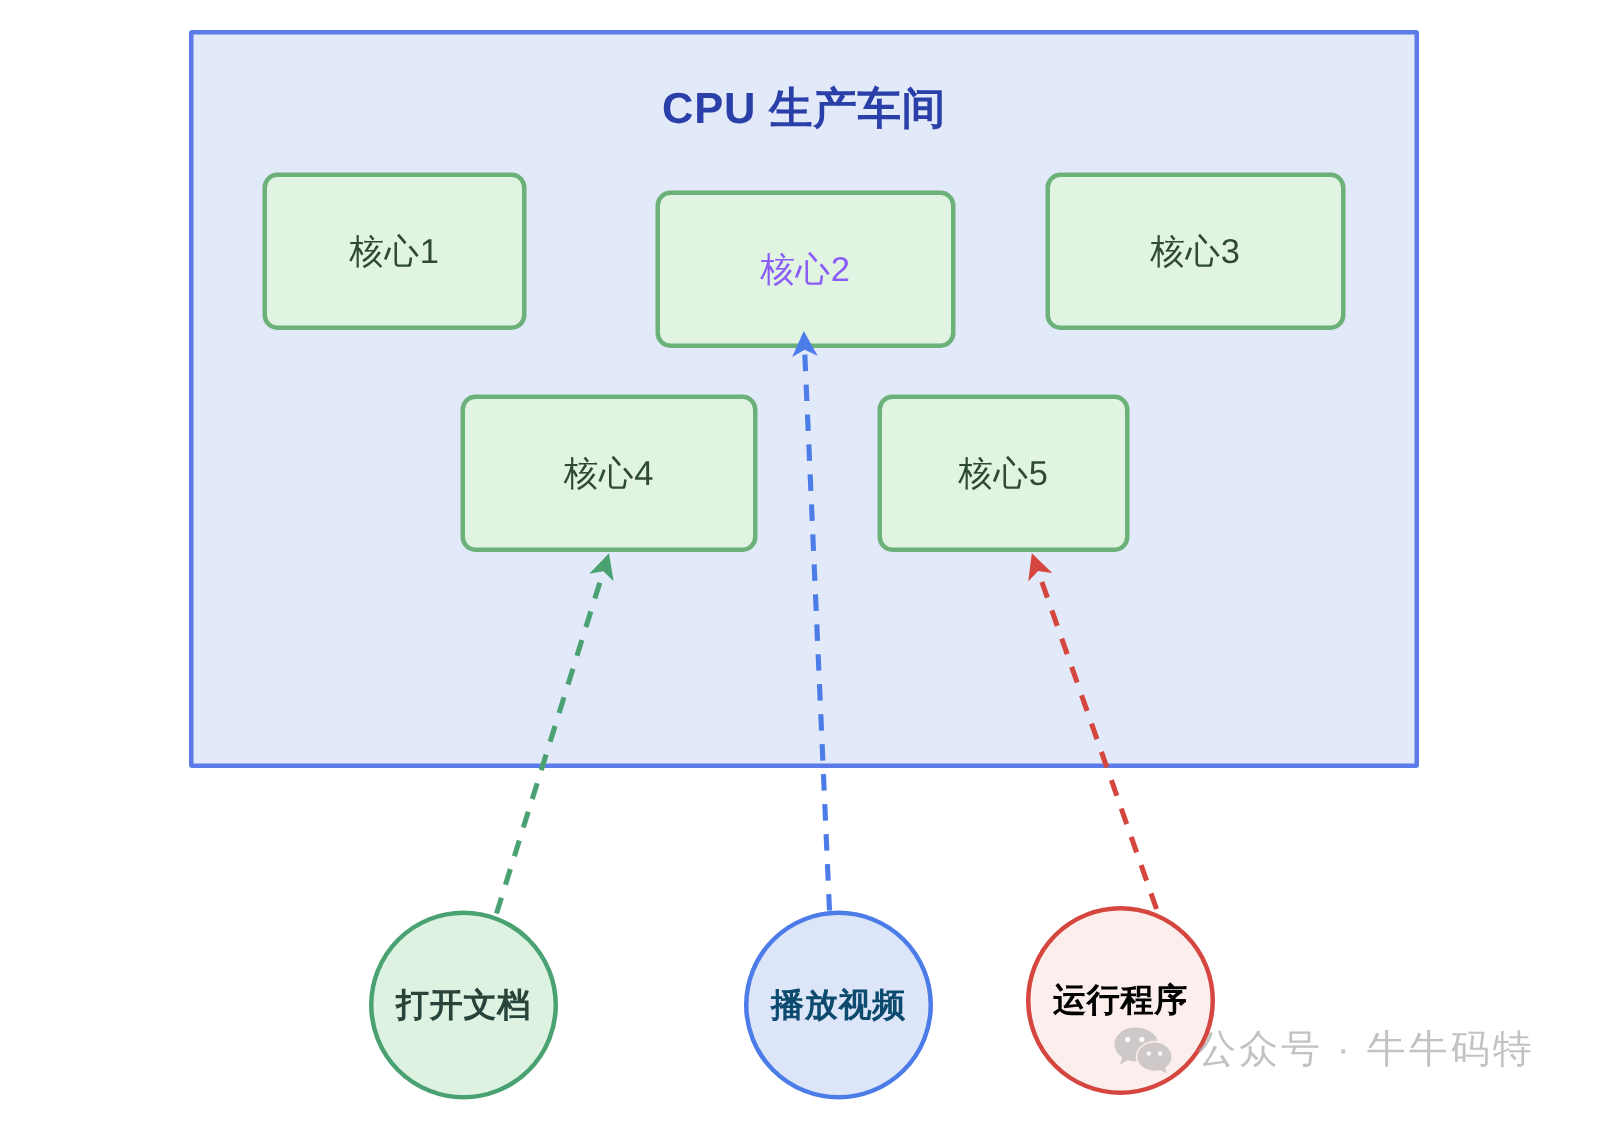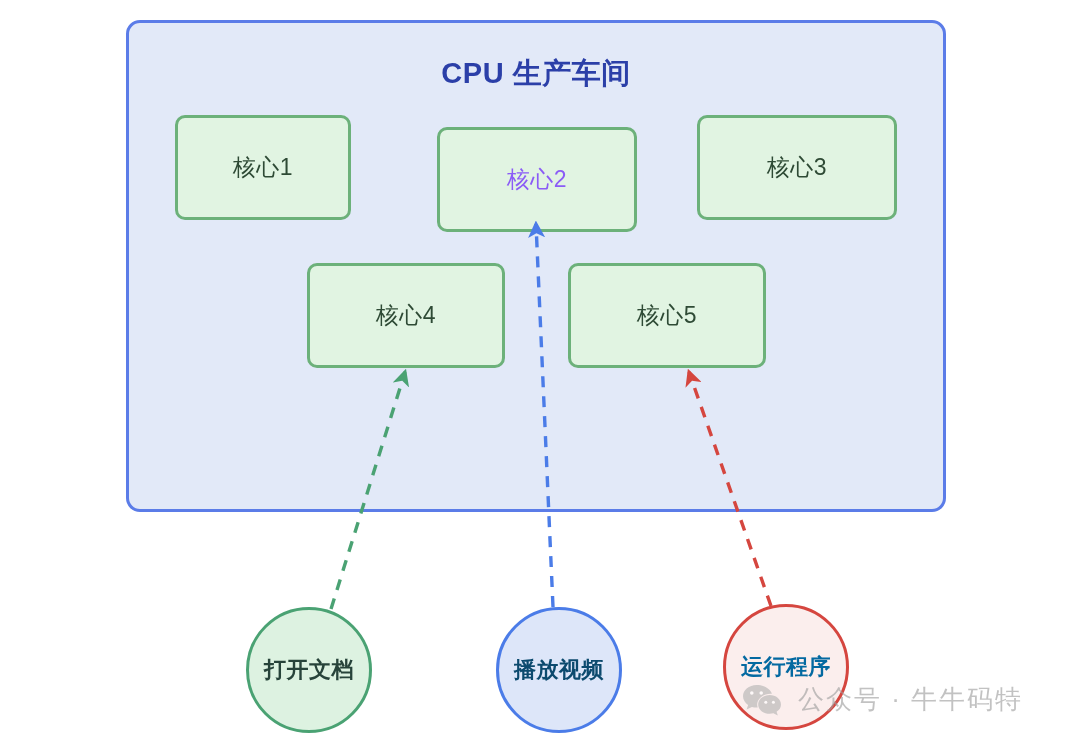--- a/index.html
+++ b/index.html
@@ -21,21 +21,21 @@
 
   
   .cpu-container {
     position: absolute;
     left: 126px;
     top: 20px;
     width: 820px;
     height: 492px;
     background: #e2e9f8;
     border: 3px solid #5b7ce8;
-    border-radius: 14px;
+    border-radius: 2px;
     box-sizing: border-box;
   }
   .cpu-title {
     position: absolute;
     left: 0;
     top: 33px;
     width: 100%;
     text-align: center;
     font-size: 29px;
     font-weight: bold;
@@ -138,33 +138,33 @@
       </div>
       <div class="core-box" style="left: 437px; top: 127px; width: 200px; height: 105px; background: rgb(225, 244, 226); border-color: rgb(108, 177, 122); color: #8b5cf6;">
         <span>核心2</span>
       </div>
       <div class="core-box" style="left: 697px; top: 115px; width: 200px; height: 105px; background: rgb(225, 244, 226); border-color: rgb(108, 177, 122); color: rgb(46, 74, 53);">
         <span>核心3</span>
       </div>
       <div class="core-box" style="left: 307px; top: 263px; width: 198px; height: 105px; background: rgb(225, 244, 226); border-color: rgb(108, 177, 122); color: rgb(46, 74, 53);">
         <span>核心4</span>
       </div>
-      <div class="core-box" style="left: 568px; top: 263px; width: 198px; height: 105px; background: rgb(225, 244, 226); border-color: rgb(108, 177, 122); color: rgb(46, 74, 53);">
+      <div class="core-box" style="left: 585px; top: 263px; width: 168px; height: 105px; background: rgb(225, 244, 226); border-color: rgb(108, 177, 122); color: rgb(46, 74, 53);">
         <span>核心5</span>
       </div>
     </div>
 
   <div id="tasks-layer">
       <div class="task-circle task-green" style="left: 246px; top: 607px; width: 126px; height: 126px; background: rgb(221, 242, 225); border-color: rgb(74, 162, 115); color: rgb(39, 67, 58);">
         <span>打开文档</span>
       </div>
       <div class="task-circle task-blue" style="left: 496px; top: 607px; width: 126px; height: 126px; background: rgb(221, 230, 249); border-color: rgb(75, 124, 232); color: #0c4a6e;">
         <span>播放视频</span>
       </div>
-      <div class="task-circle task-red" style="left: 723px; top: 604px; width: 126px; height: 126px; background: rgb(251, 238, 237); border-color: rgb(213, 70, 63); color: #0369a1;">
+      <div class="task-circle task-red" style="left: 684px; top: 604px; width: 126px; height: 126px; background: rgb(251, 238, 237); border-color: rgb(213, 70, 63); color: #000000;">
         <span>运行程序</span>
       </div>
     </div>
 
   <svg id="arrows" viewBox="0 0 1080 755">
       <defs>
         <marker id="ah0" viewBox="0 0 10 10" refX="8" refY="5" markerWidth="5" markerHeight="5" orient="auto-start-reverse">
           <path d="M 0 0 L 10 5 L 0 10 L 2.6 5 z" fill="#4aa273"></path>
         </marker>
         <marker id="ah1" viewBox="0 0 10 10" refX="8" refY="5" markerWidth="5" markerHeight="5" orient="auto-start-reverse">

